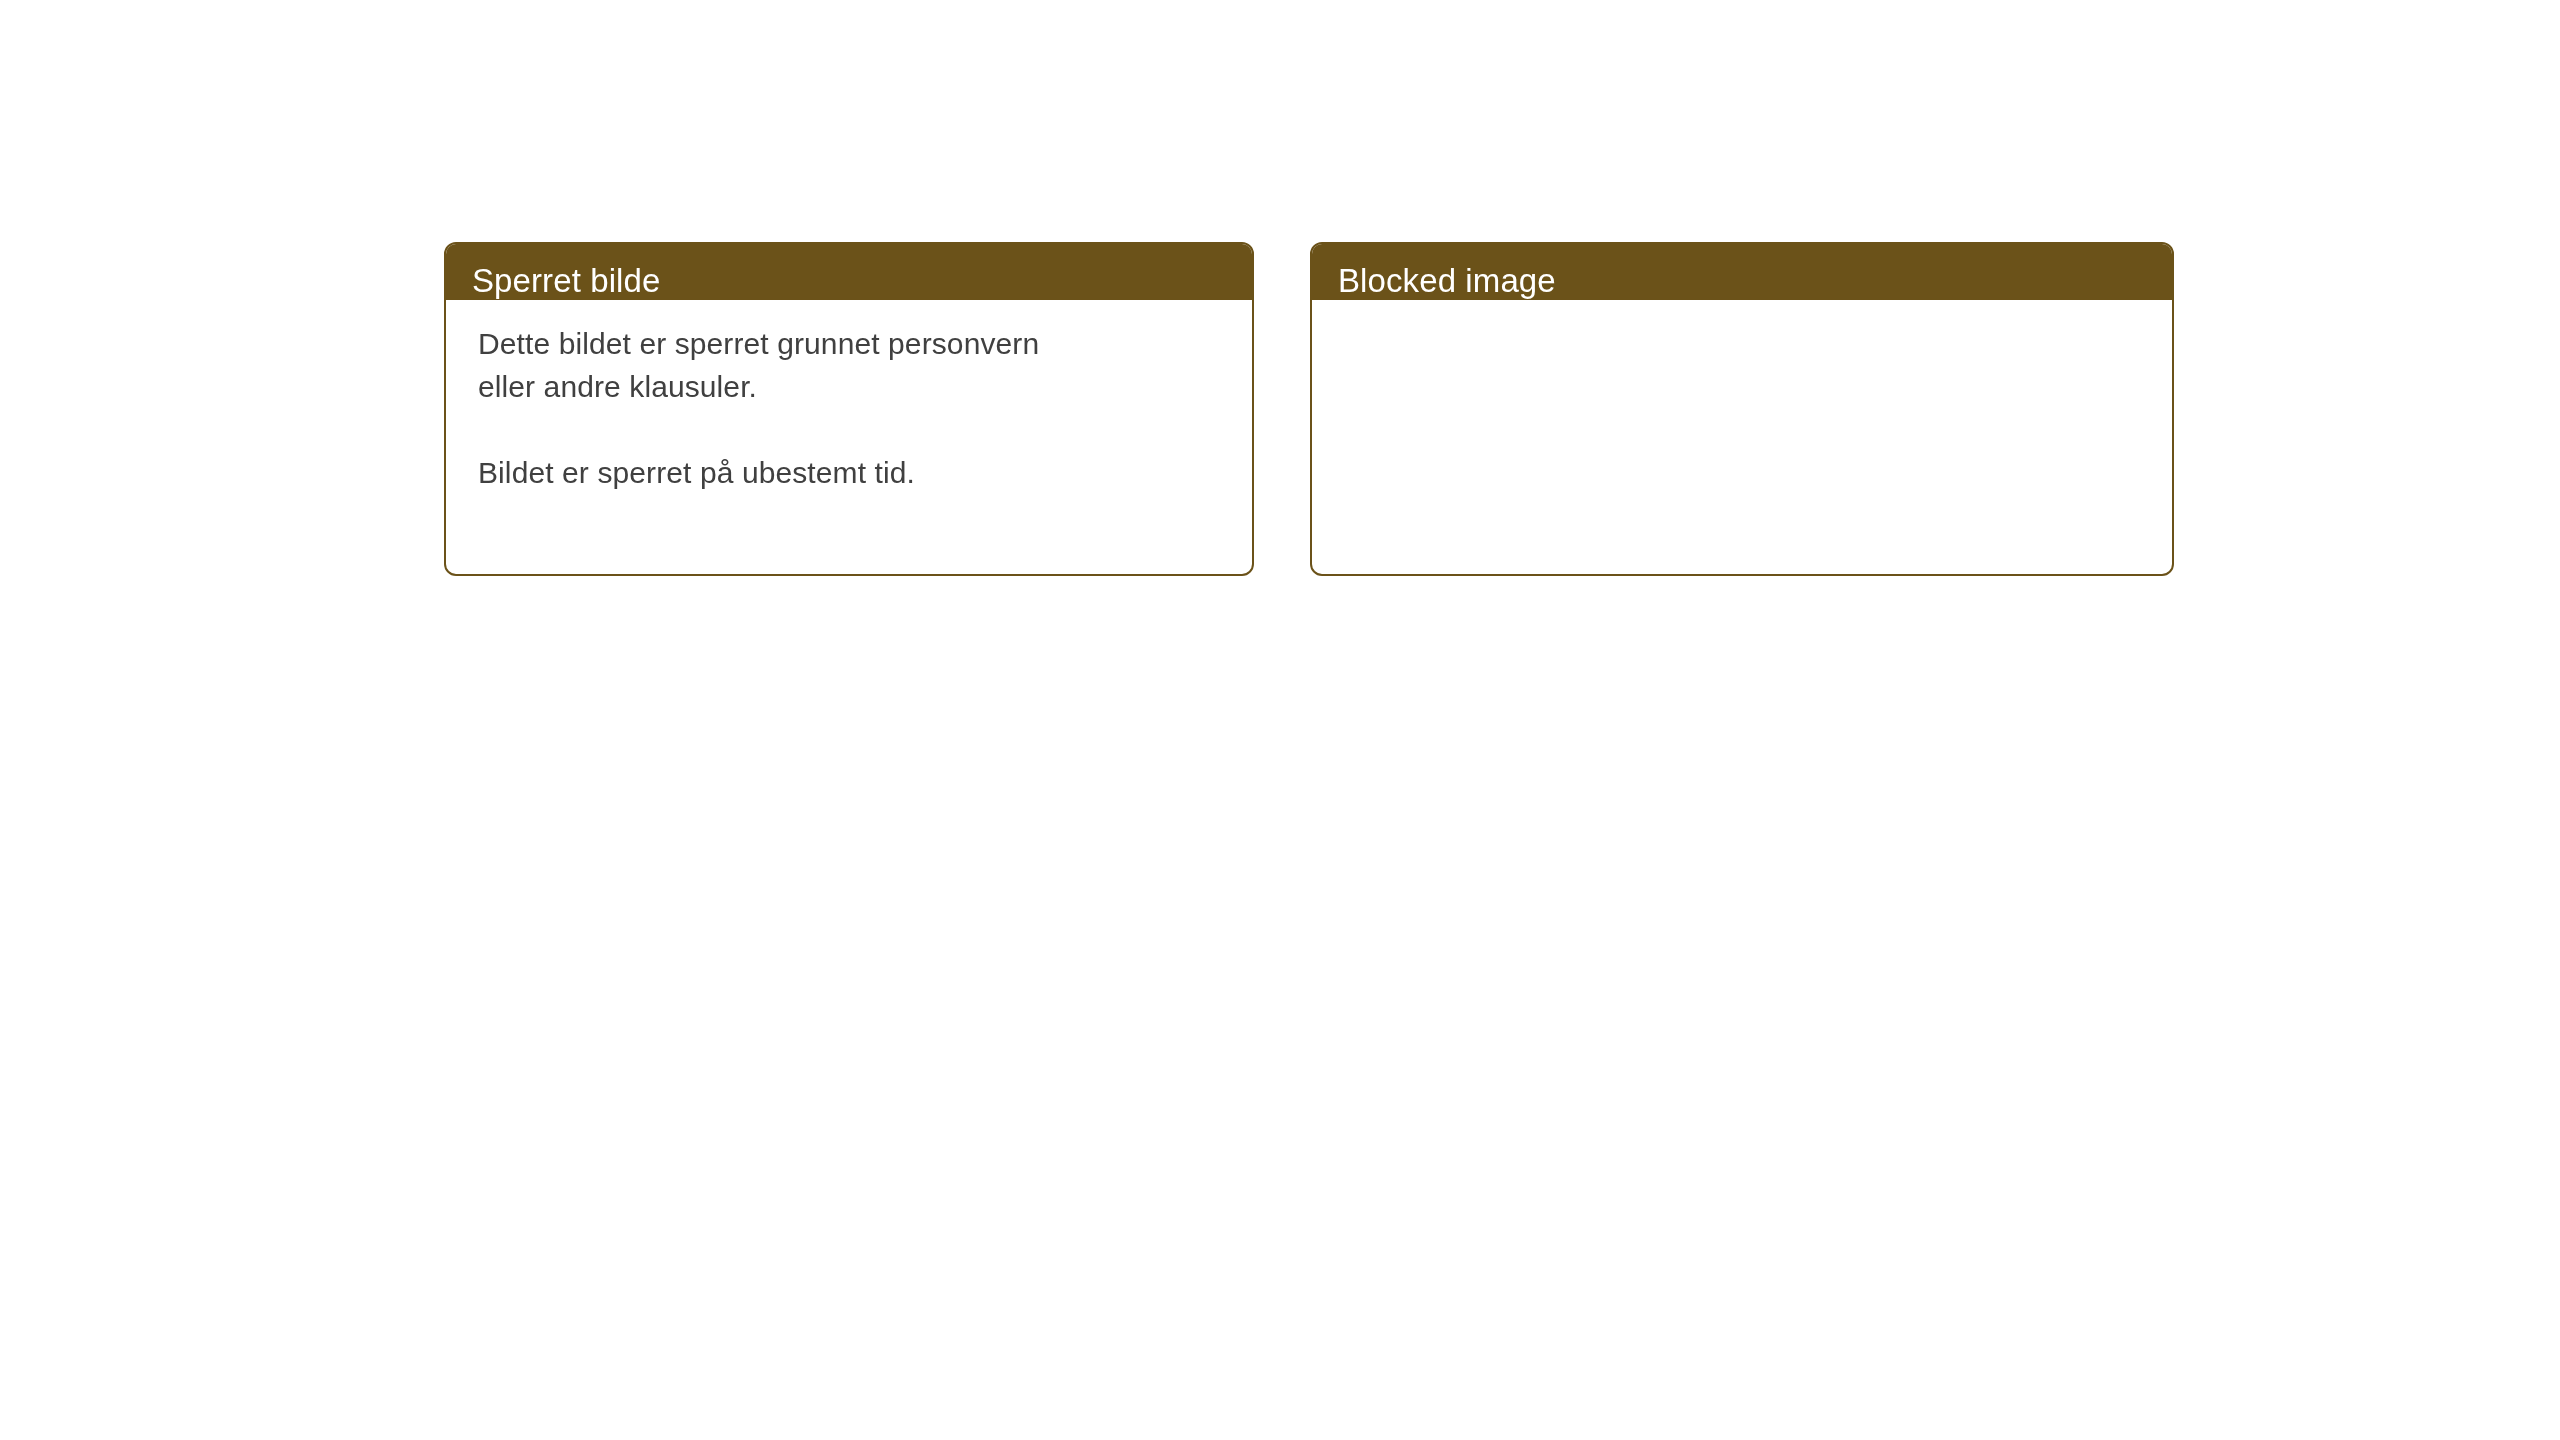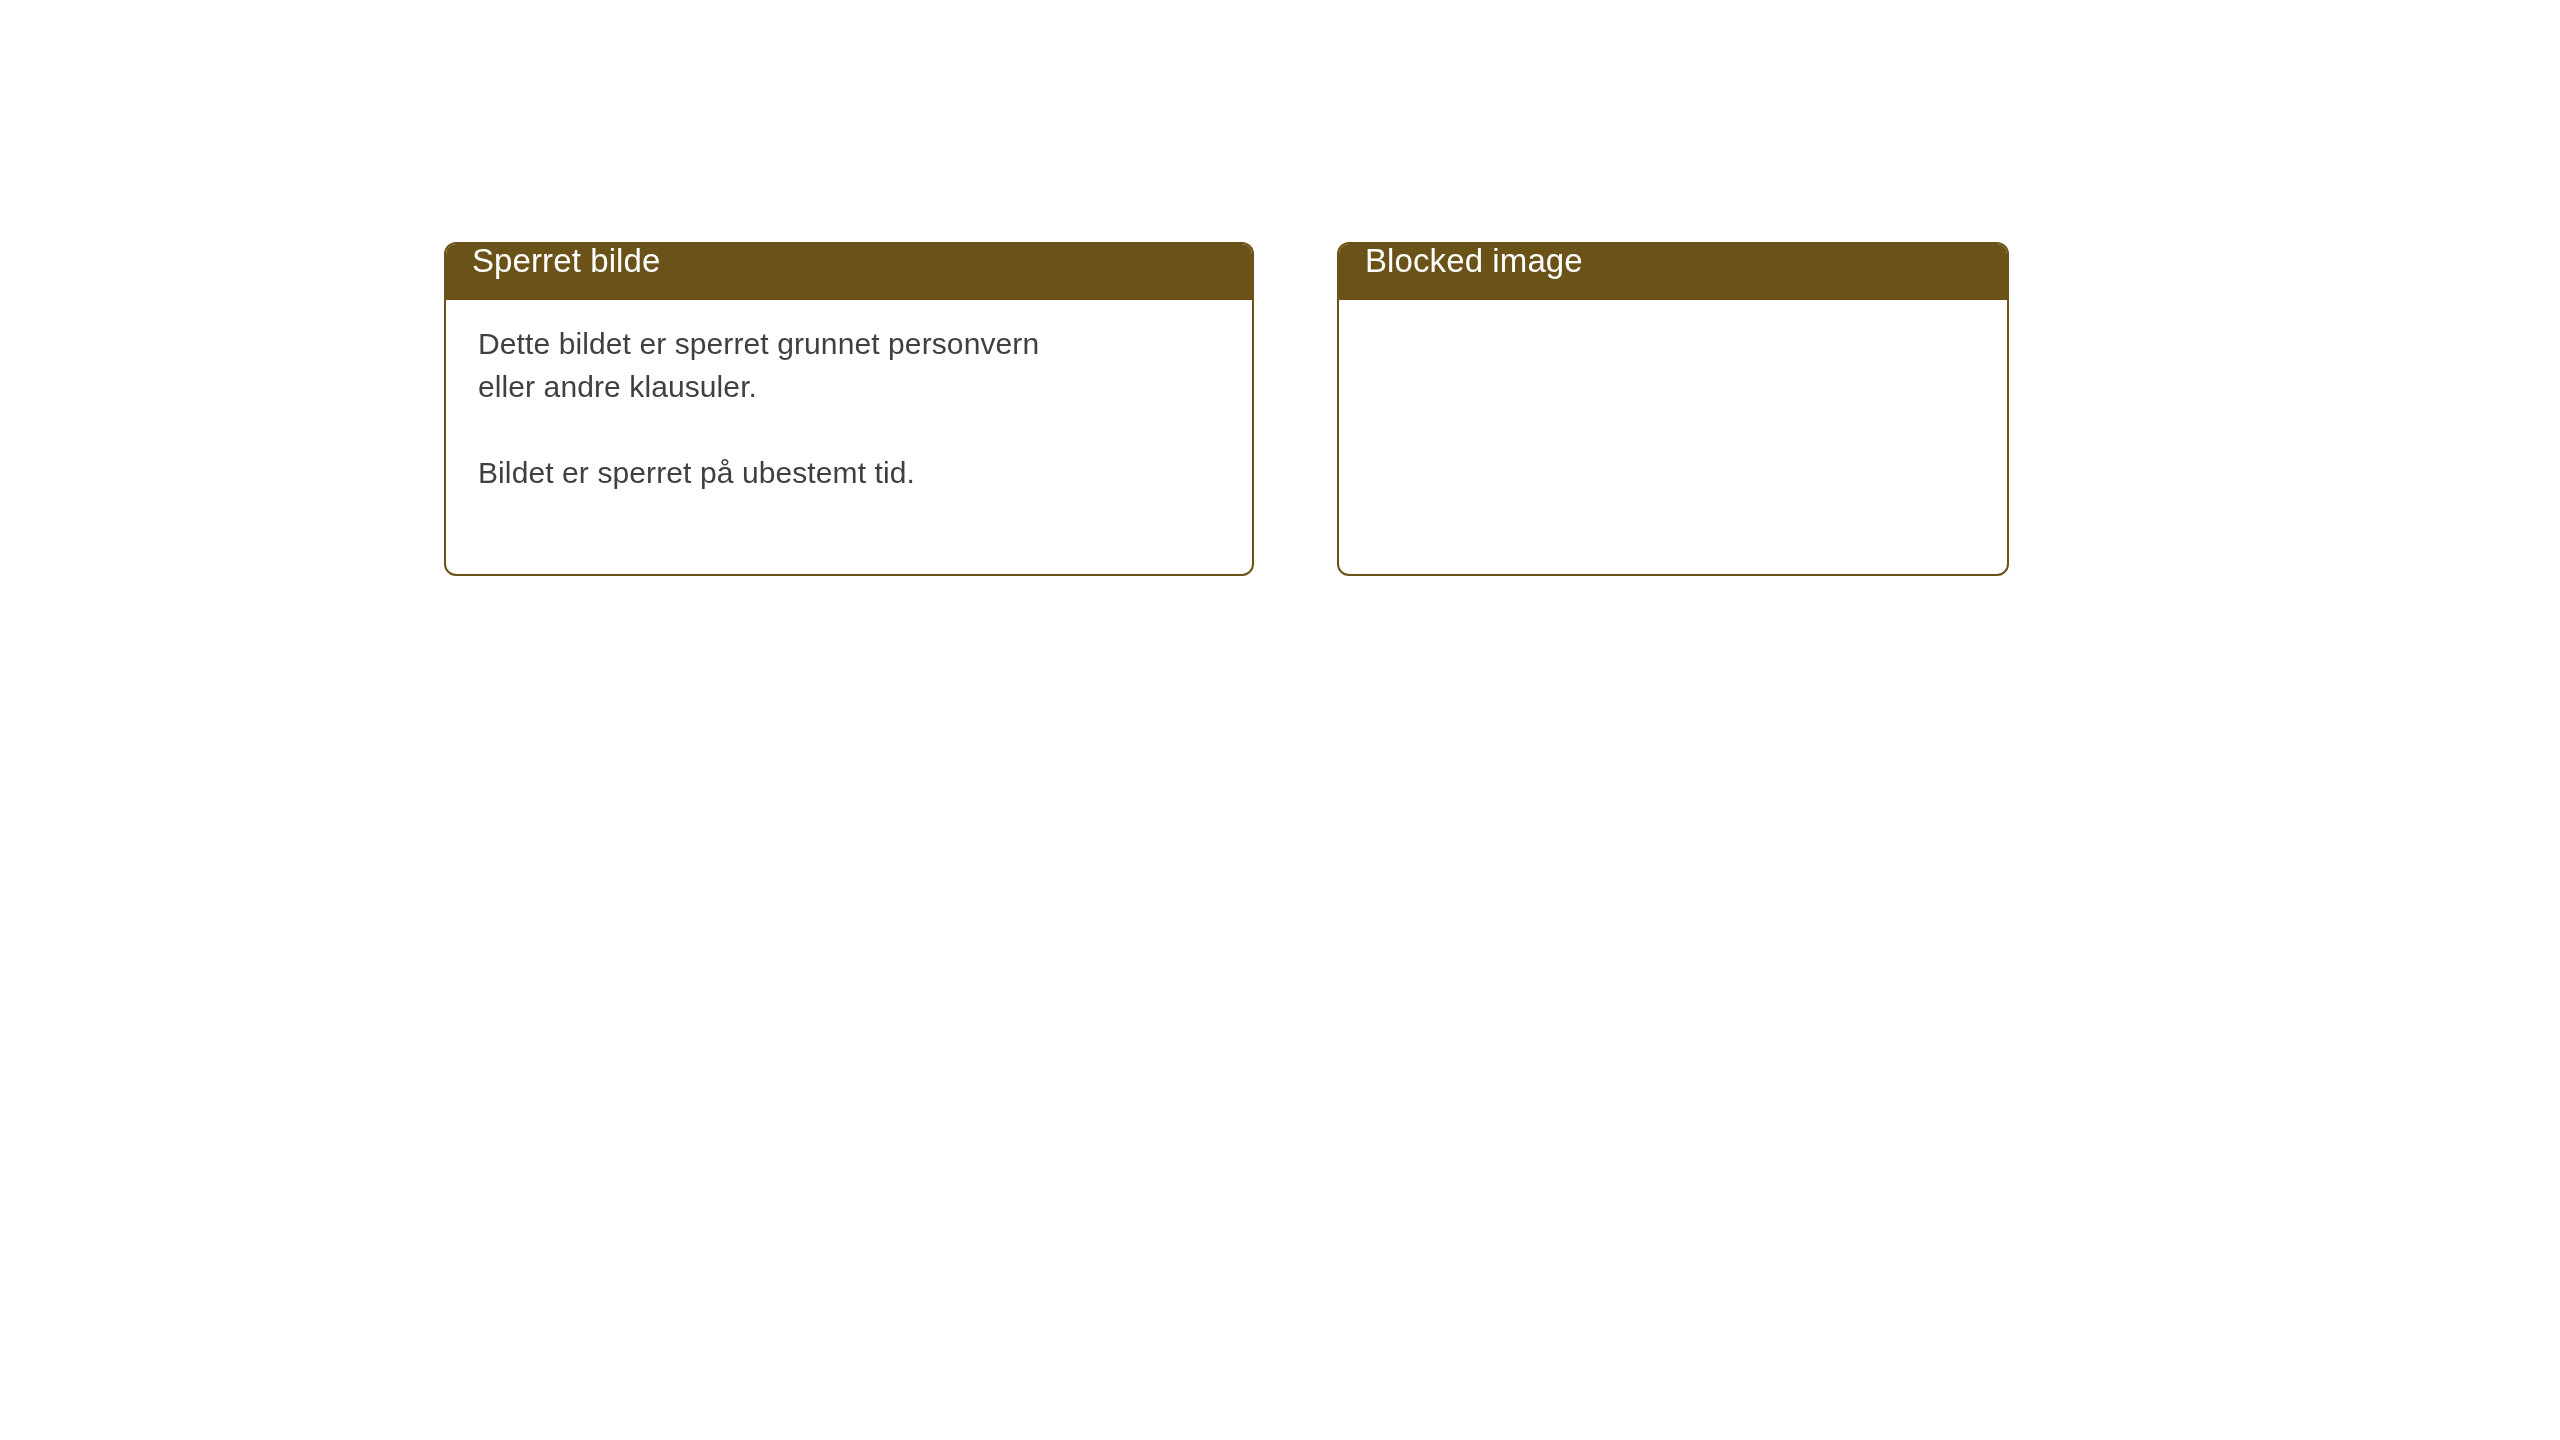--- a/index.html
+++ b/index.html
@@ -34,31 +34,30 @@
   .card-left {
     left: 444px;
     top: 242px;
     width: 810px;
     height: 334px;
   }
 
   .card-right {
     left: 1310px;
     top: 242px;
-    width: 672px;
+    width: 864px;
     height: 334px;
-    margin-left: 27px;
   }
 
   .card-header {
     box-sizing: border-box;
     height: 58px;
     background: #6b5219;
     display: flex;
-    align-items: flex-start;
+    align-items: flex-end;
     padding: 0 0 0 28px;
     margin: -2px -2px 0 -2px;
     border-top-left-radius: 11px;
     border-top-right-radius: 11px;
   }
 
   .card-title {
     color: #ffffff;
     font-size: 33px;
     font-weight: 400;

